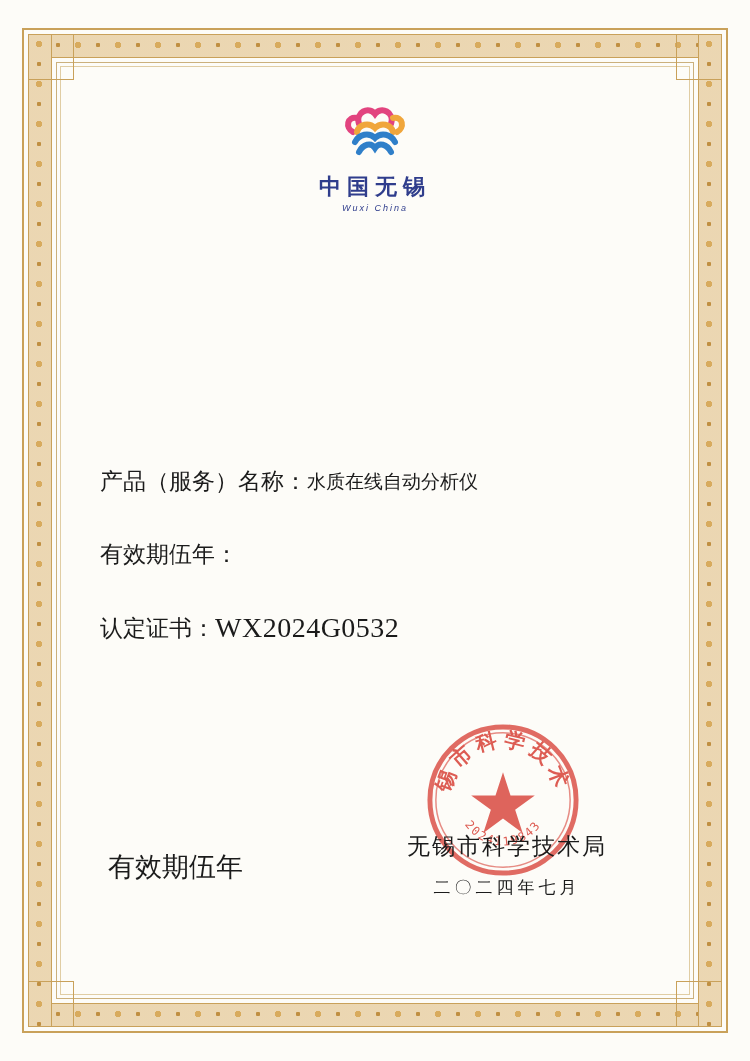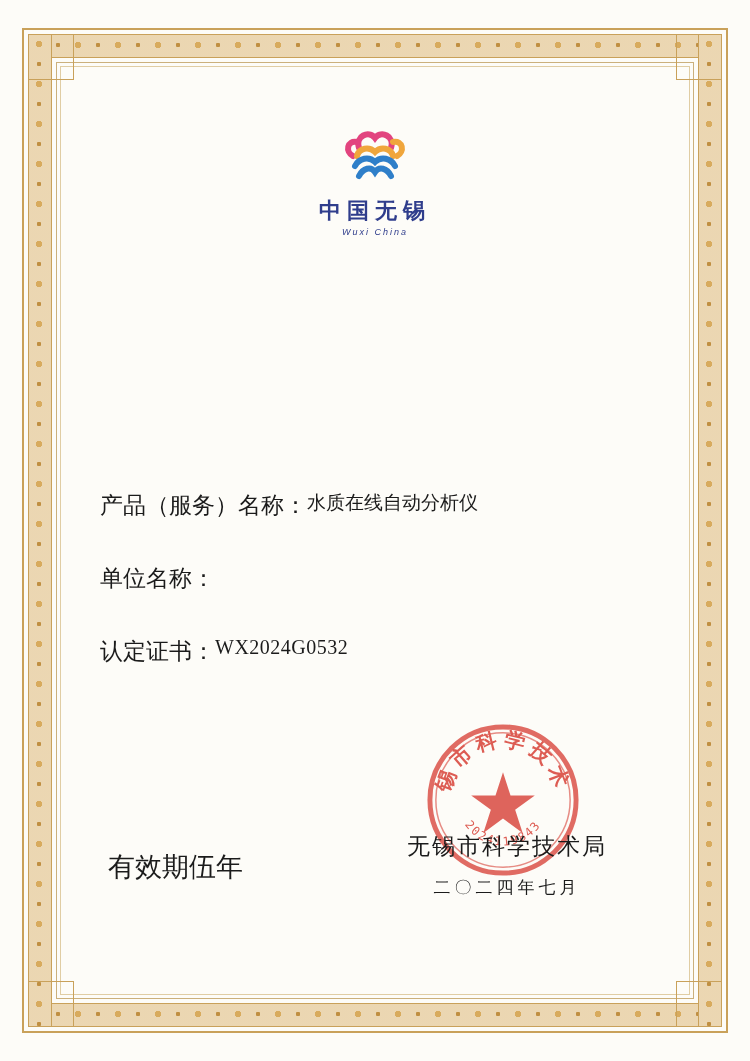--- a/index.html
+++ b/index.html
@@ -114,21 +114,20 @@
   }
 
   
   .content {
     position: absolute;
     left: 60px;
     top: 66px;
     right: 60px;
     bottom: 66px;
     box-sizing: border-box;
-    margin-top: 24px;
   }
 
   .logo-block {
     position: absolute;
     left: 0;
     right: 0;
     top: 32px;
     text-align: center;
   }
   .logo-mark {
@@ -169,38 +168,38 @@
   }
 
   .fields {
     position: absolute;
     left: 40px;
     right: 40px;
     top: 400px;
   }
   .field-row {
     display: flex;
-    align-items: flex-start;
+    align-items: center;
     margin-bottom: 42px;
   }
   .field-label {
     font-family: "DejaVu Sans", sans-serif;
     font-size: 23px;
     color: #1b1b1b;
     white-space: nowrap;
   }
   .field-value {
     font-family: "DejaVu Sans", sans-serif;
     font-size: 19px;
     color: #1b1b1b;
     white-space: nowrap;
   }
   .field-value.latin {
     font-family: "Liberation Serif", serif;
-    font-size: 20px;
+    font-size: 28px;
     letter-spacing: 0.5px;
   }
 
   .footer {
     position: absolute;
     left: 0;
     right: 0;
     bottom: 88px;
     height: 120px;
   }
@@ -285,21 +284,21 @@
       <div class="logo-text-en">Wuxi China</div>
     </div>
 
 
     <div class="fields">
       <div class="field-row">
         <span class="field-label">产品（服务）名称：</span>
         <span class="field-value">水质在线自动分析仪</span>
       </div>
       <div class="field-row">
-        <span class="field-label">单位名称：</span>
+        <span class="field-label">有效期伍年：</span>
       </div>
       <div class="field-row">
         <span class="field-label">认定证书：</span>
         <span class="field-value latin">WX2024G0532</span>
       </div>
     </div>
 
     <div class="footer">
       <div class="validity">有效期伍年</div>
 

